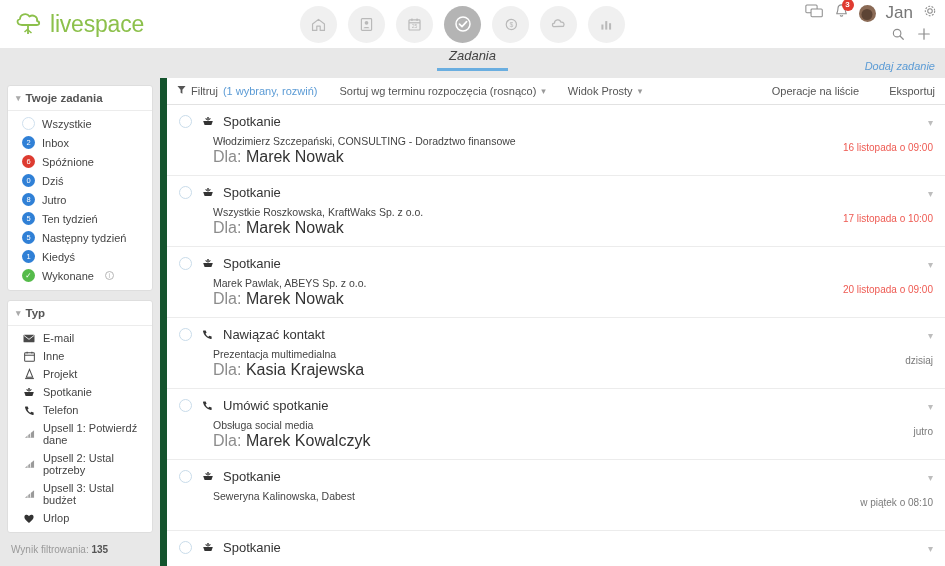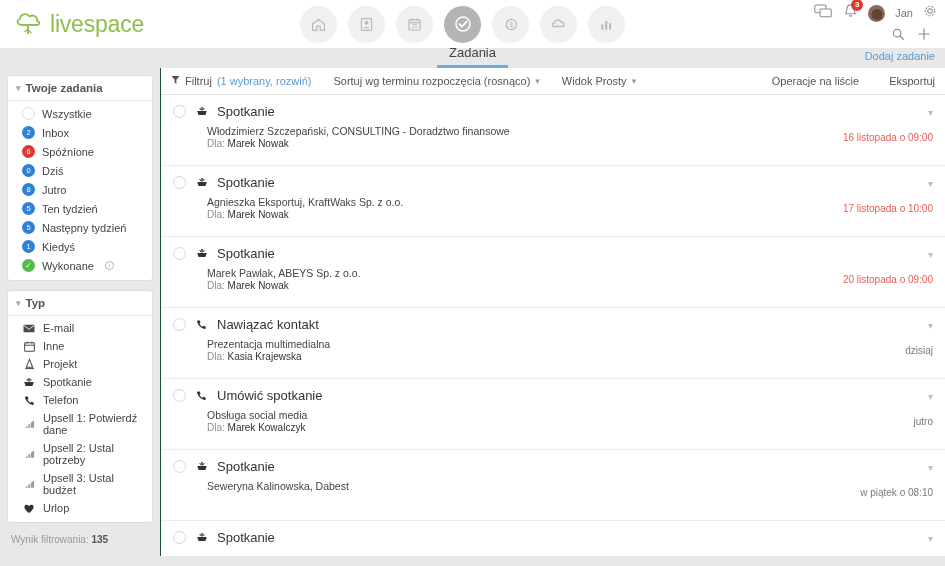--- a/index.html
+++ b/index.html
@@ -42,26 +42,27 @@
     text-align: center; padding: 0 2px; font-weight: bold;
   }
   .avatar {
     width: 17px; height: 17px; border-radius: 50%;
     background: #8a6a55; display: inline-block; position: relative; overflow: hidden;
   }
   .avatar::after {
     content:''; position:absolute; left:50%; top:4px; transform:translateX(-50%);
     width:11px; height:11px; border-radius:50%; background:#5d4435;
   }
-  .username { font-size: 11px; color: #777; }
+  .username { font-size: 17px; color: #777; }
   
   .tabstrip {
-    height: 20px; background: #e8e8e8;
-    display: flex; align-items: flex-end; justify-content: center;
+    height: 30px; background: #e8e8e8;
+    display: flex; align-items: flex-start; justify-content: center;
     position: relative;
+    font-style: italic;
   }
   .tab {
     font-size: 13px; color: #444; padding: 0 12px 5px 12px;
     border-bottom: 3px solid #6aaee0; cursor: pointer;
   }
   .addtask {
     position: absolute; right: 10px; bottom: 6px;
     font-size: 11px; color: #5b9bd5; cursor: pointer;
   }
   
@@ -96,21 +97,21 @@
     color:#555;
   }
   .infoicon {
     display:inline-block; width:9px; height:9px; border-radius:50%;
     border:1px solid #b6b6b6; color:#b6b6b6; font-size:7px; line-height:8px;
     text-align:center; margin-left:4px;
   }
   .filterresult { font-size: 10px; color: #9a9a9a; padding: 2px 4px; }
   .filterresult b { color:#555; }
   
-  .main { flex: 1; background: #fff; border-left:1px solid #14532d; display:flex; flex-direction:column; }
+  .main { flex: 1; background: #fff; border-left:7px solid #14532d; display:flex; flex-direction:column; }
   .toolbar {
     height: 27px; border-bottom: 1px solid #e2e2e2;
     display: flex; align-items: center; padding: 0 10px;
     font-size: 11px; color: #555; flex: 0 0 27px; background:#fff;
   }
   .tb-item { margin-right: 22px; cursor: pointer; display:flex; align-items:center; gap:5px; }
   .tb-link { color: #5b9bd5; }
   .tb-right { margin-left: auto; display: flex; gap: 30px; }
   .tb-right span { cursor: pointer; }
   .caret { color:#999; font-size: 9px; }
@@ -120,21 +121,21 @@
     position: relative; min-height: 71px; cursor: pointer;
   }
   .task-top { display: flex; align-items: center; gap: 9px; }
   .circle {
     width: 13px; height: 13px; border-radius: 50%;
     border: 1px solid #c9dcea; flex: 0 0 13px; cursor: pointer;
   }
   .t-icon { width: 13px; color: #333; display:flex; align-items:center; justify-content:center; }
   .t-title { font-size: 13px; color: #333; }
   .t-sub { font-size: 10.5px; color: #444; margin: 6px 0 0 34px; }
-  .t-for { font-size: 10px; color: #8c8c8c; margin: 1px 0 0 34px; }
+  .t-for { font-size: 16px; color: #8c8c8c; margin: 1px 0 0 34px; }
   .t-for b { color:#333; font-weight: normal; }
   .t-date {
     position: absolute; right: 12px; bottom: 22px; font-size: 10px;
   }
   .t-date.overdue { color: #ee5a52; }
   .t-date.normal  { color: #7a7a7a; }
   .rowchev { position: absolute; right: 12px; top: 12px; color:#bdbdbd; font-size: 10px; cursor:pointer; }
 </style>
 </head>
 <body>
@@ -461,21 +462,21 @@
           <span class="circle"></span>
           <span class="t-icon">
             <svg width="12" height="11" viewBox="0 0 12 11">
                 <path d="M1.2 5 H10.8 L9.4 9 H2.6 Z" fill="#333"></path>
                 <rect x="5.3" y="1" width="1.4" height="3.5" fill="#333"></rect>
                 <path d="M3.6 2.3 L5 3.6 M8.4 2.3 L7 3.6" stroke="#333" stroke-width="1.1"></path>
               </svg>
           </span>
           <span class="t-title">Spotkanie</span>
         </div>
-        <div class="t-sub">Agnieszka Eksportuj, KraftWaks Sp. z o.o.</div>
+        <div class="t-sub">Wszystkie Roszkowska, KraftWaks Sp. z o.o.</div>
         <div class="t-for">
           <span>Dla:</span>
           <b>Marek Nowak</b>
         </div>
         <span class="rowchev">▾</span>
         <span class="t-date overdue">17 listopada o 10:00</span>
       </div>
 
       <div class="task">
         <div class="task-top">

